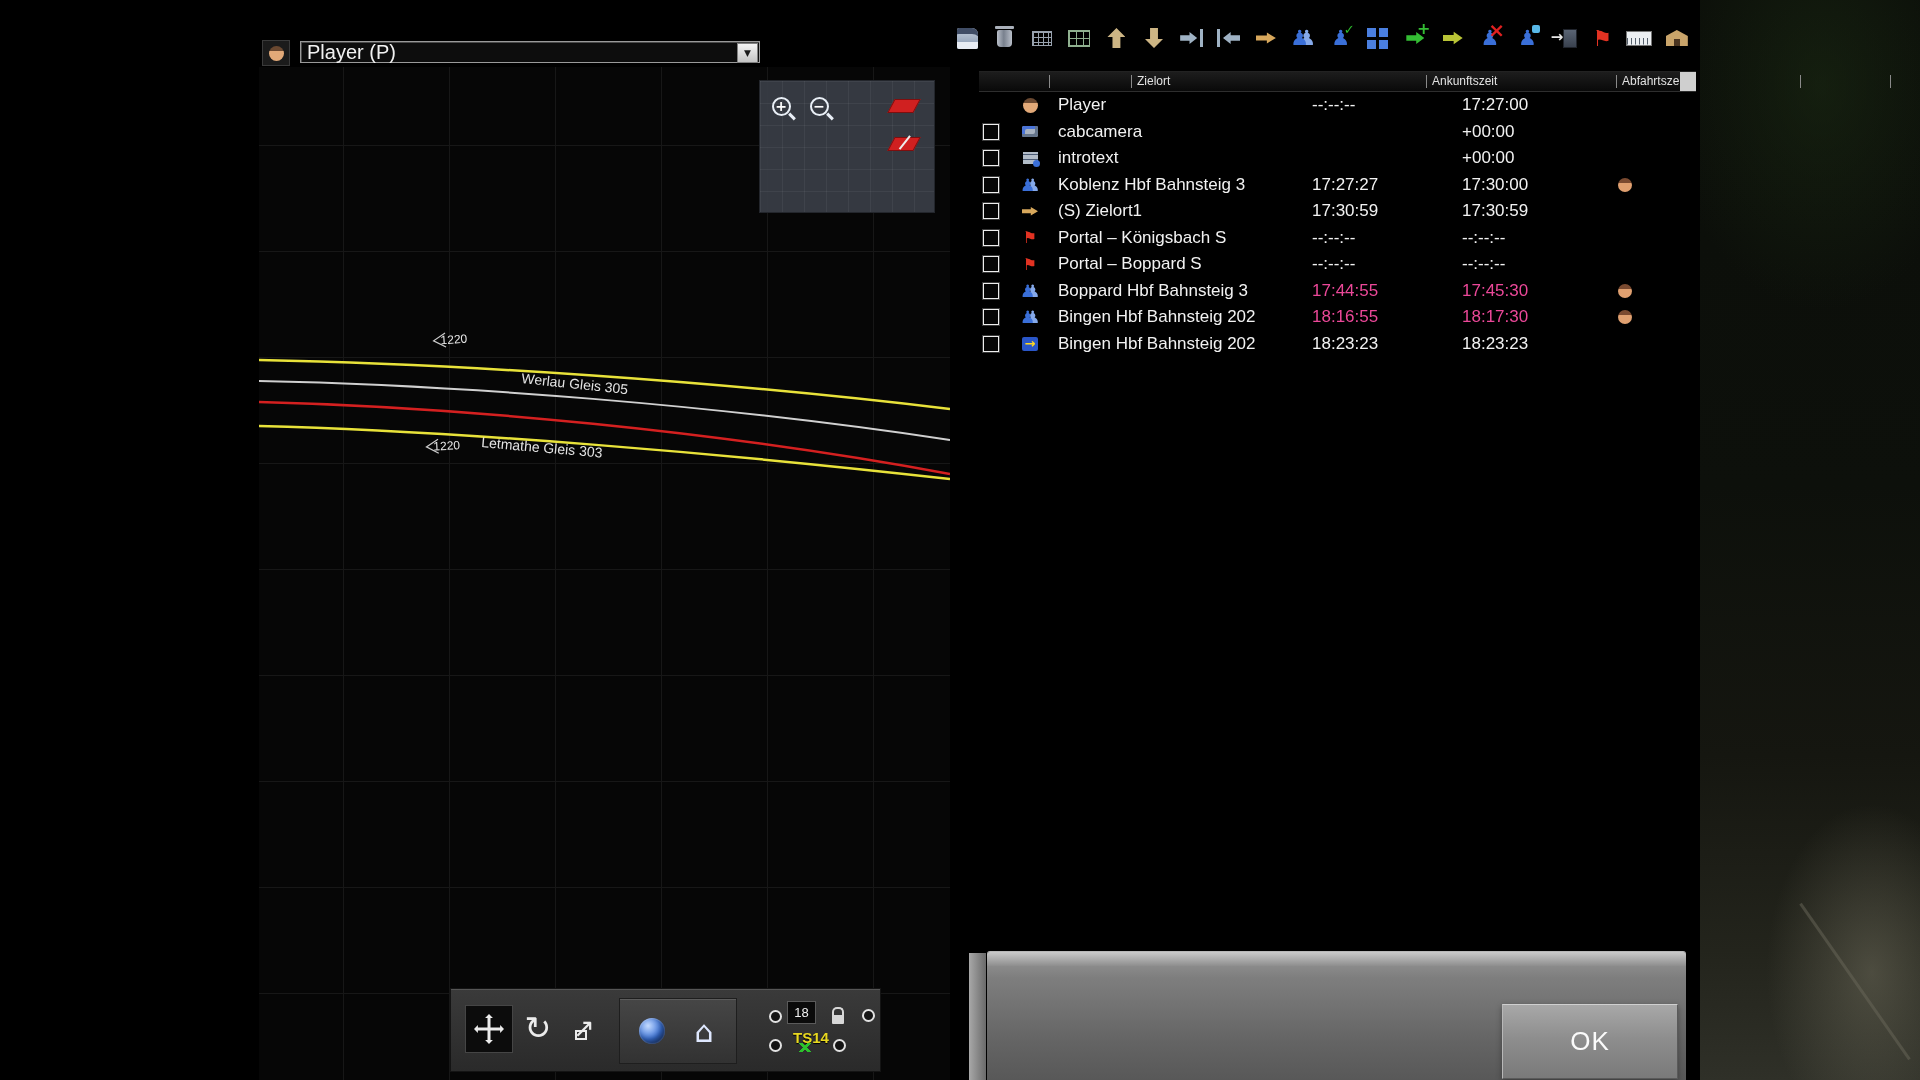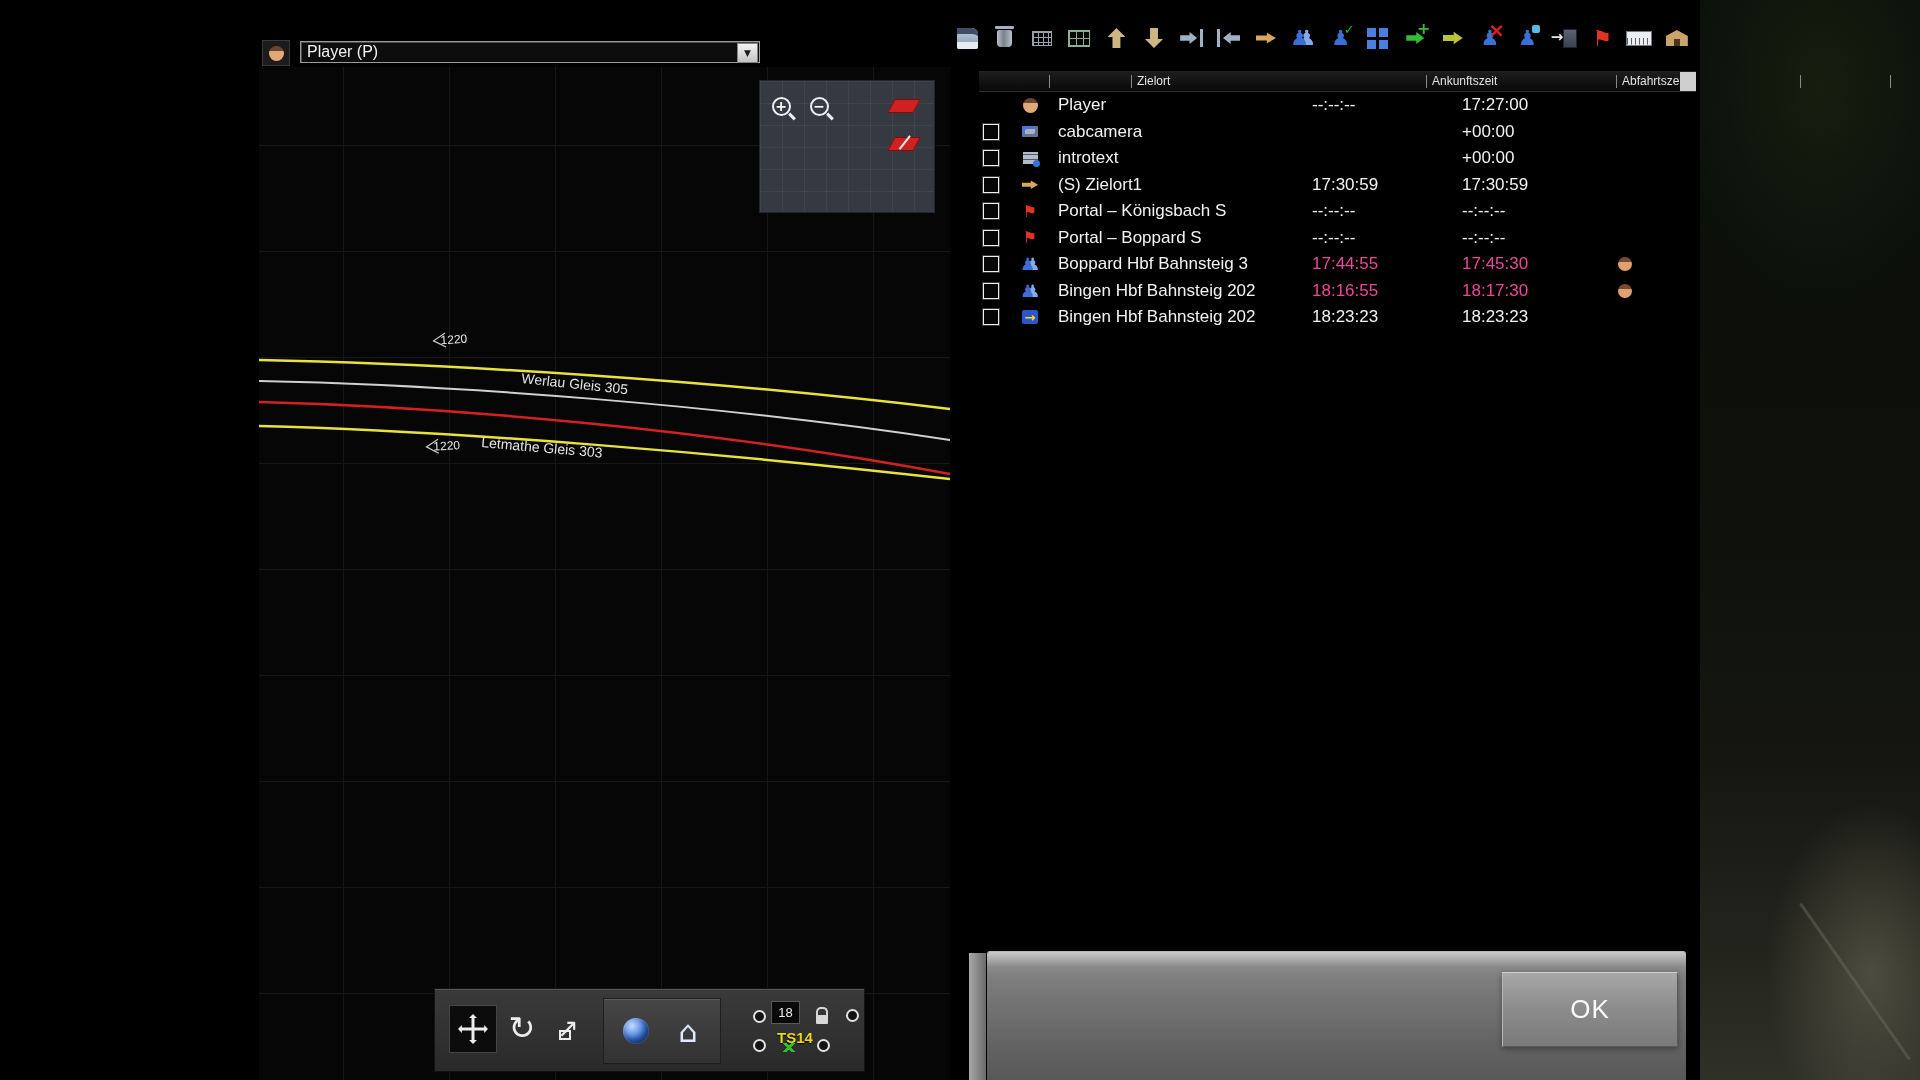--- a/index.html
+++ b/index.html
@@ -15,21 +15,21 @@
   #road-line{position:absolute;left:60px;top:980px;width:190px;height:3px;background:#6a675a;
     transform:rotate(55deg);opacity:.5;}
 
   
   #map-panel{position:absolute;left:259px;top:37px;width:691px;height:1043px;background:#000;}
   #map-topbar{position:absolute;left:0;top:0;width:100%;height:30px;background:#000;}
   #avatar-btn{position:absolute;left:3px;top:3px;width:26px;height:24px;background:#1b1b1b;
     border:1px solid #3a3a3a;display:flex;align-items:center;justify-content:center;}
   #owner-dropdown{position:absolute;left:41px;top:4px;width:460px;height:22px;background:#0d0d0d;
     border:1px solid #9a9a9a;box-shadow:inset 1px 1px 0 #4a4a4a;display:flex;align-items:center;
-    color:#f2f2f2;font-size:16px;padding-left:6px;box-sizing:border-box;}
+    color:#f2f2f2;font-size:20px;padding-left:6px;box-sizing:border-box;}
   #dd-arrow{position:absolute;right:1px;top:1px;width:19px;height:18px;
     background:linear-gradient(#f4f4f4,#c4c4c4);border:1px solid #808080;
     display:flex;align-items:center;justify-content:center;}
   #dd-arrow::before{content:"▼";font-size:9px;color:#1a1a1a;font-family:"DejaVu Sans",sans-serif;}
 
   #map-canvas{position:absolute;left:0;top:30px;width:691px;height:1013px;background-color:#060606;
     background-image:linear-gradient(#171717 1px,transparent 1px),
                      linear-gradient(90deg,#171717 1px,transparent 1px);
     background-size:106px 106px;background-position:-22px -28px;}
   #track-svg{position:absolute;left:0;top:0;}
@@ -49,21 +49,21 @@
     display:flex;align-items:center;justify-content:center;color:#fff;font-weight:bold;font-size:14px;
     font-family:"DejaVu Sans",sans-serif;}
   .zi::after{content:"";position:absolute;width:8px;height:3px;background:#e9eff6;right:-7px;bottom:-4px;
     transform:rotate(45deg);}
   .zoom-in::before{content:"+";} .zoom-out::before{content:"−";}
   .red-para{width:24px;height:12px;background:#d02020;border:1px solid #7e0e0e;transform:skewX(-28deg);position:relative;}
   .red-para.pen::after{content:"";position:absolute;width:2px;height:17px;background:#eee;
     left:11px;top:-4px;transform:skewX(28deg) rotate(38deg);}
 
   
-  #map-toolbar{position:absolute;left:175px;top:921px;width:431px;height:84px;
+  #map-toolbar{position:absolute;left:191px;top:921px;width:431px;height:84px;
     background:linear-gradient(#3a3a3a,#2a2a2a);border:1px solid #141414;
     box-shadow:inset 0 1px 0 #555;box-sizing:border-box;}
   .mi{position:relative;display:inline-flex;align-items:center;justify-content:center;
     font-family:"DejaVu Sans",sans-serif;}
   .mp-pan{position:absolute;left:14px;top:16px;width:46px;height:46px;background:#0c0c0c;
     border:1px solid #454545;display:flex;align-items:center;justify-content:center;cursor:pointer;}
   .mi-move{width:30px;height:30px;background:#ececec;
     clip-path:polygon(50% 0%,63% 13%,55% 13%,55% 45%,87% 45%,87% 37%,100% 50%,87% 63%,87% 55%,55% 55%,55% 87%,63% 87%,50% 100%,37% 87%,45% 87%,45% 55%,13% 55%,13% 63%,0% 50%,13% 37%,13% 45%,45% 45%,45% 13%,37% 13%);}
   .mp-rotate{position:absolute;left:66px;top:18px;width:42px;height:42px;display:flex;align-items:center;justify-content:center;cursor:pointer;}
   .mi-rotate::before{content:"↻";font-size:32px;color:#ececec;}
@@ -190,21 +190,21 @@
   .ri-drive-to::after{content:"→";position:absolute;color:#ffd820;font-weight:bold;font-size:13px;}
 
   
   #footer-left{position:absolute;left:969px;top:953px;width:17px;height:127px;
     background:linear-gradient(90deg,#a8a8a8,#6a6a6a);}
   #footer-panel{position:absolute;left:987px;top:952px;width:699px;height:128px;border-radius:3px 3px 0 0;
     background:linear-gradient(180deg,#9a9a9a,#7e7e7e 20%,#646464 70%,#585858);
     box-shadow:0 -1px 0 #b8b8b8;}
   #footer-top{position:absolute;left:0;top:0;width:100%;height:14px;border-radius:3px 3px 0 0;
     background:linear-gradient(180deg,#cacaca,#8e8e8e);}
-  #ok-button{position:absolute;left:515px;top:20px;width:176px;height:75px;
+  #ok-button{position:absolute;left:515px;top:52px;width:176px;height:75px;
     background:linear-gradient(#a8a8a8,#8e8e8e 45%,#7a7a7a);
     border:1px solid #5a5a5a;border-top-color:#cfcfcf;border-left-color:#b8b8b8;
     color:#fafafa;font-size:26px;display:flex;align-items:center;justify-content:center;
     letter-spacing:1px;box-shadow:0 2px 6px rgba(0,0,0,.35);cursor:pointer;box-sizing:border-box;}
 </style>
 </head>
 <body>
 
 <div id="screen">
 
@@ -401,20 +401,35 @@
           <div class="c-time"></div>
           <div class="c-time">+00:00</div>
           <div class="c-pass"></div>
           <div class="c-last"></div>
         </div>
         <div class="trow">
           <div class="c-check">
             <span class="cb"></span>
           </div>
           <div class="c-icon">
+            <span class="ri ri-platform-stop"></span>
+          </div>
+          <div class="c-ziel">Koblenz Hbf Bahnsteig 3</div>
+          <div class="c-time">17:27:27</div>
+          <div class="c-time">17:30:00</div>
+          <div class="c-pass">
+            <span class="ri ri-passenger-head"></span>
+          </div>
+          <div class="c-last"></div>
+        </div>
+        <div class="trow">
+          <div class="c-check">
+            <span class="cb"></span>
+          </div>
+          <div class="c-icon">
             <span class="ri ri-pointer-hand"></span>
           </div>
           <div class="c-ziel">(S) Zielort1</div>
           <div class="c-time">17:30:59</div>
           <div class="c-time">17:30:59</div>
           <div class="c-pass"></div>
           <div class="c-last"></div>
         </div>
         <div class="trow">
           <div class="c-check">

